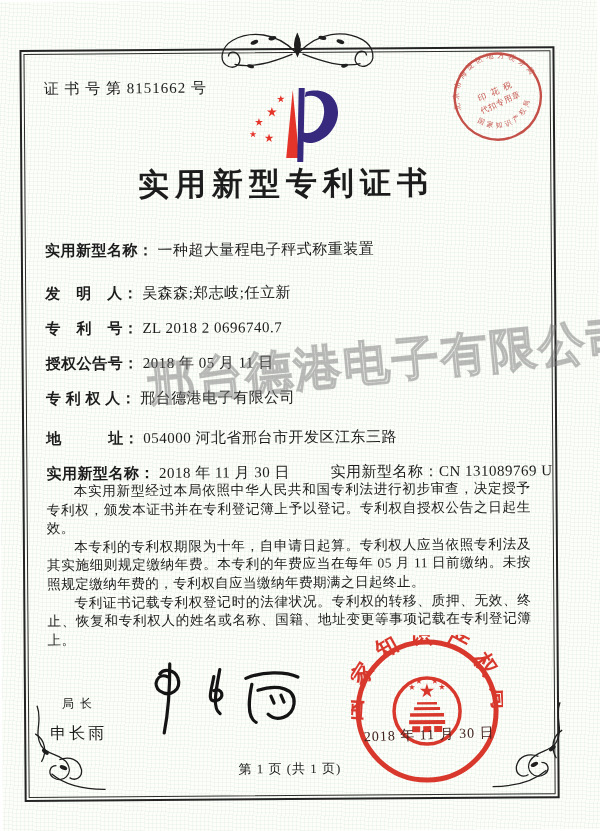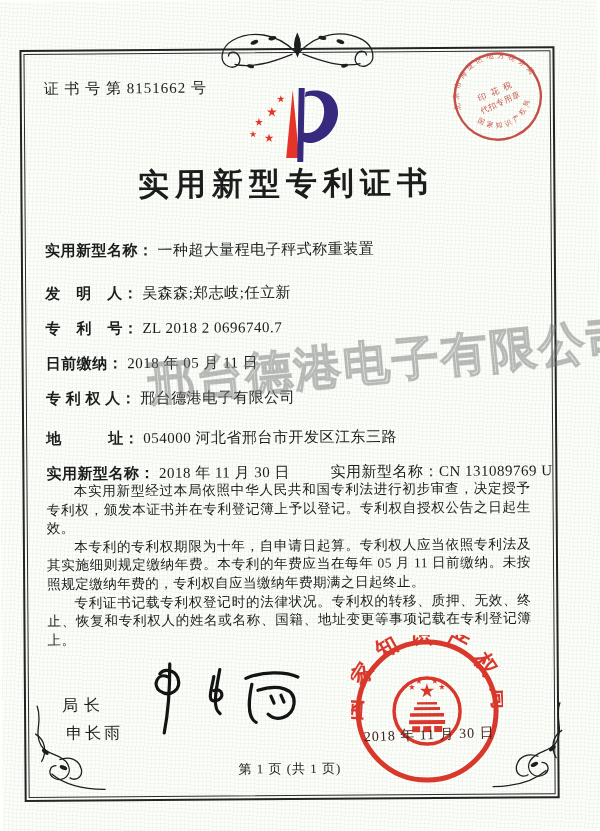--- a/index.html
+++ b/index.html
@@ -21,22 +21,22 @@
   .r0{top:240px}.r1{top:283px}.r2{top:318px}.r3{top:353px}.r4{top:388px;z-index:2}
   .r5{top:428px}.r6{top:463px}
   .grant-no{position:absolute;left:330px;top:463px;font-size:15px;white-space:nowrap;letter-spacing:0.5px;}
   .paras{position:absolute;left:46px;top:481px;width:484px;font-size:13.6px;
          line-height:18.6px;text-align:justify;letter-spacing:0.4px;}
   .paras p{margin:0;text-indent:2em;}
   .watermark{position:absolute;left:148px;top:352px;font-size:47px;font-weight:700;
     letter-spacing:2px;white-space:nowrap;transform:rotate(-5deg);transform-origin:left center;
     color:rgba(145,145,145,0.16);-webkit-text-stroke:1.2px rgba(110,110,110,0.40);
     z-index:6;pointer-events:none;}
-  .director-title{position:absolute;left:60px;top:694px;font-size:16px;letter-spacing:6px;}
-  .director-name{position:absolute;left:64px;top:722px;font-size:16px;letter-spacing:3px;}
+  .director-title{position:absolute;left:60px;top:694px;font-size:12px;letter-spacing:6px;}
+  .director-name{position:absolute;left:48px;top:722px;font-size:16px;letter-spacing:3px;}
   .signature{position:absolute;left:138px;top:660px;z-index:3;}
   .sipo-seal{position:absolute;left:349px;top:636px;z-index:4;opacity:0.92;}
   .seal-date{position:absolute;left:352px;top:727px;width:150px;text-align:center;
     font-size:14px;letter-spacing:1px;color:#40221e;z-index:5;transform:rotate(-1.5deg);white-space:nowrap;}
   .tax-seal{position:absolute;left:452px;top:50px;transform:rotate(-24deg);z-index:4;opacity:0.9;}
   .footer{position:absolute;left:22px;top:760px;width:531px;text-align:center;
     font-size:13px;letter-spacing:1px;}
   .ornament-top{position:absolute;left:50%;top:22px;transform:translateX(-50%);z-index:2;}
   .corner-bl{position:absolute;left:27px;top:702px;z-index:2;}
   .corner-br{position:absolute;left:488px;top:702px;z-index:2;transform:scaleX(-1);}
@@ -113,21 +113,21 @@
   <div class="row r0">
     <span class="lab">实用新型名称：</span><span>一种超大量程电子秤式称重装置</span>
   </div>
   <div class="row r1">
     <span class="lab">发　明　人：</span><span>吴森森;郑志岐;任立新</span>
   </div>
   <div class="row r2">
     <span class="lab">专　利　号：</span><span>ZL 2018 2 0696740.7</span>
   </div>
   <div class="row r3">
-    <span class="lab">日前缴纳：</span><span>2018 年 05 月 11 日</span>
+    <span class="lab">授权公告号：</span><span>2018 年 05 月 11 日</span>
   </div>
   <div class="row r4">
     <span class="lab">专 利 权 人：</span><span>邢台德港电子有限公司</span>
   </div>
   <div class="row r5">
     <span class="lab">地　　　址：</span><span>054000 河北省邢台市开发区江东三路</span>
   </div>
   <div class="row r6">
     <span class="lab">实用新型名称：</span><span>2018 年 11 月 30 日</span>
   </div>

